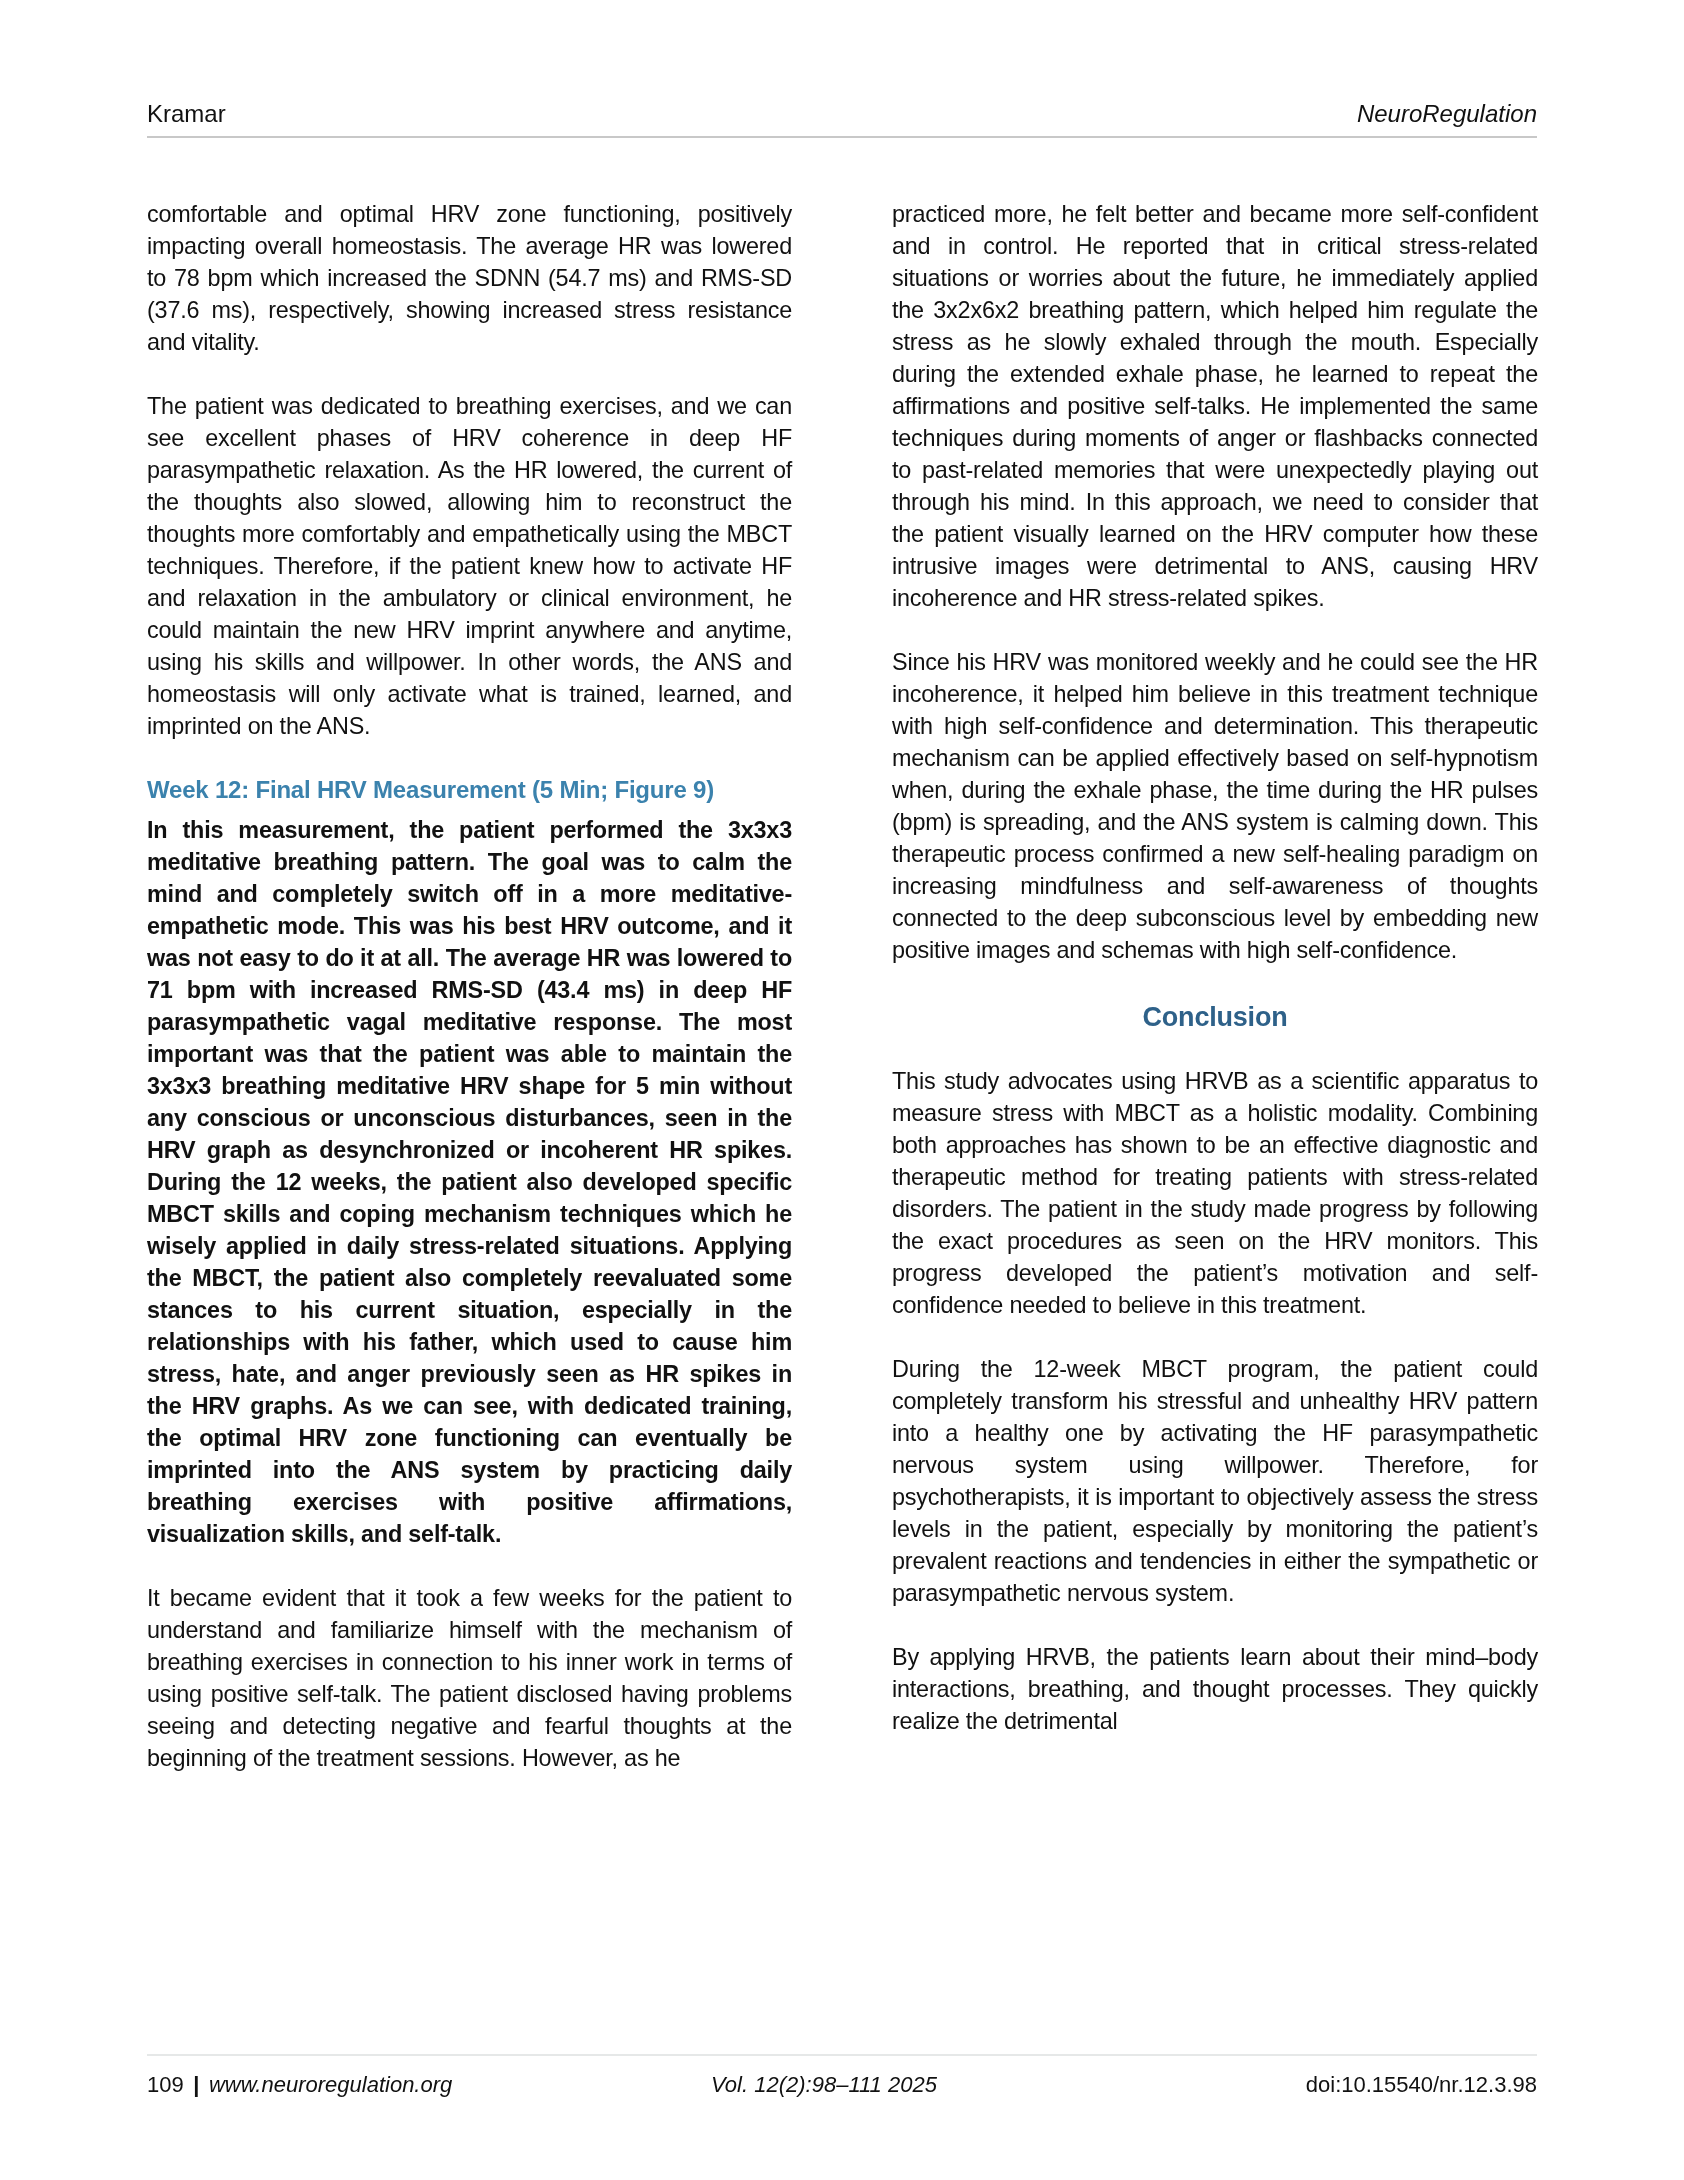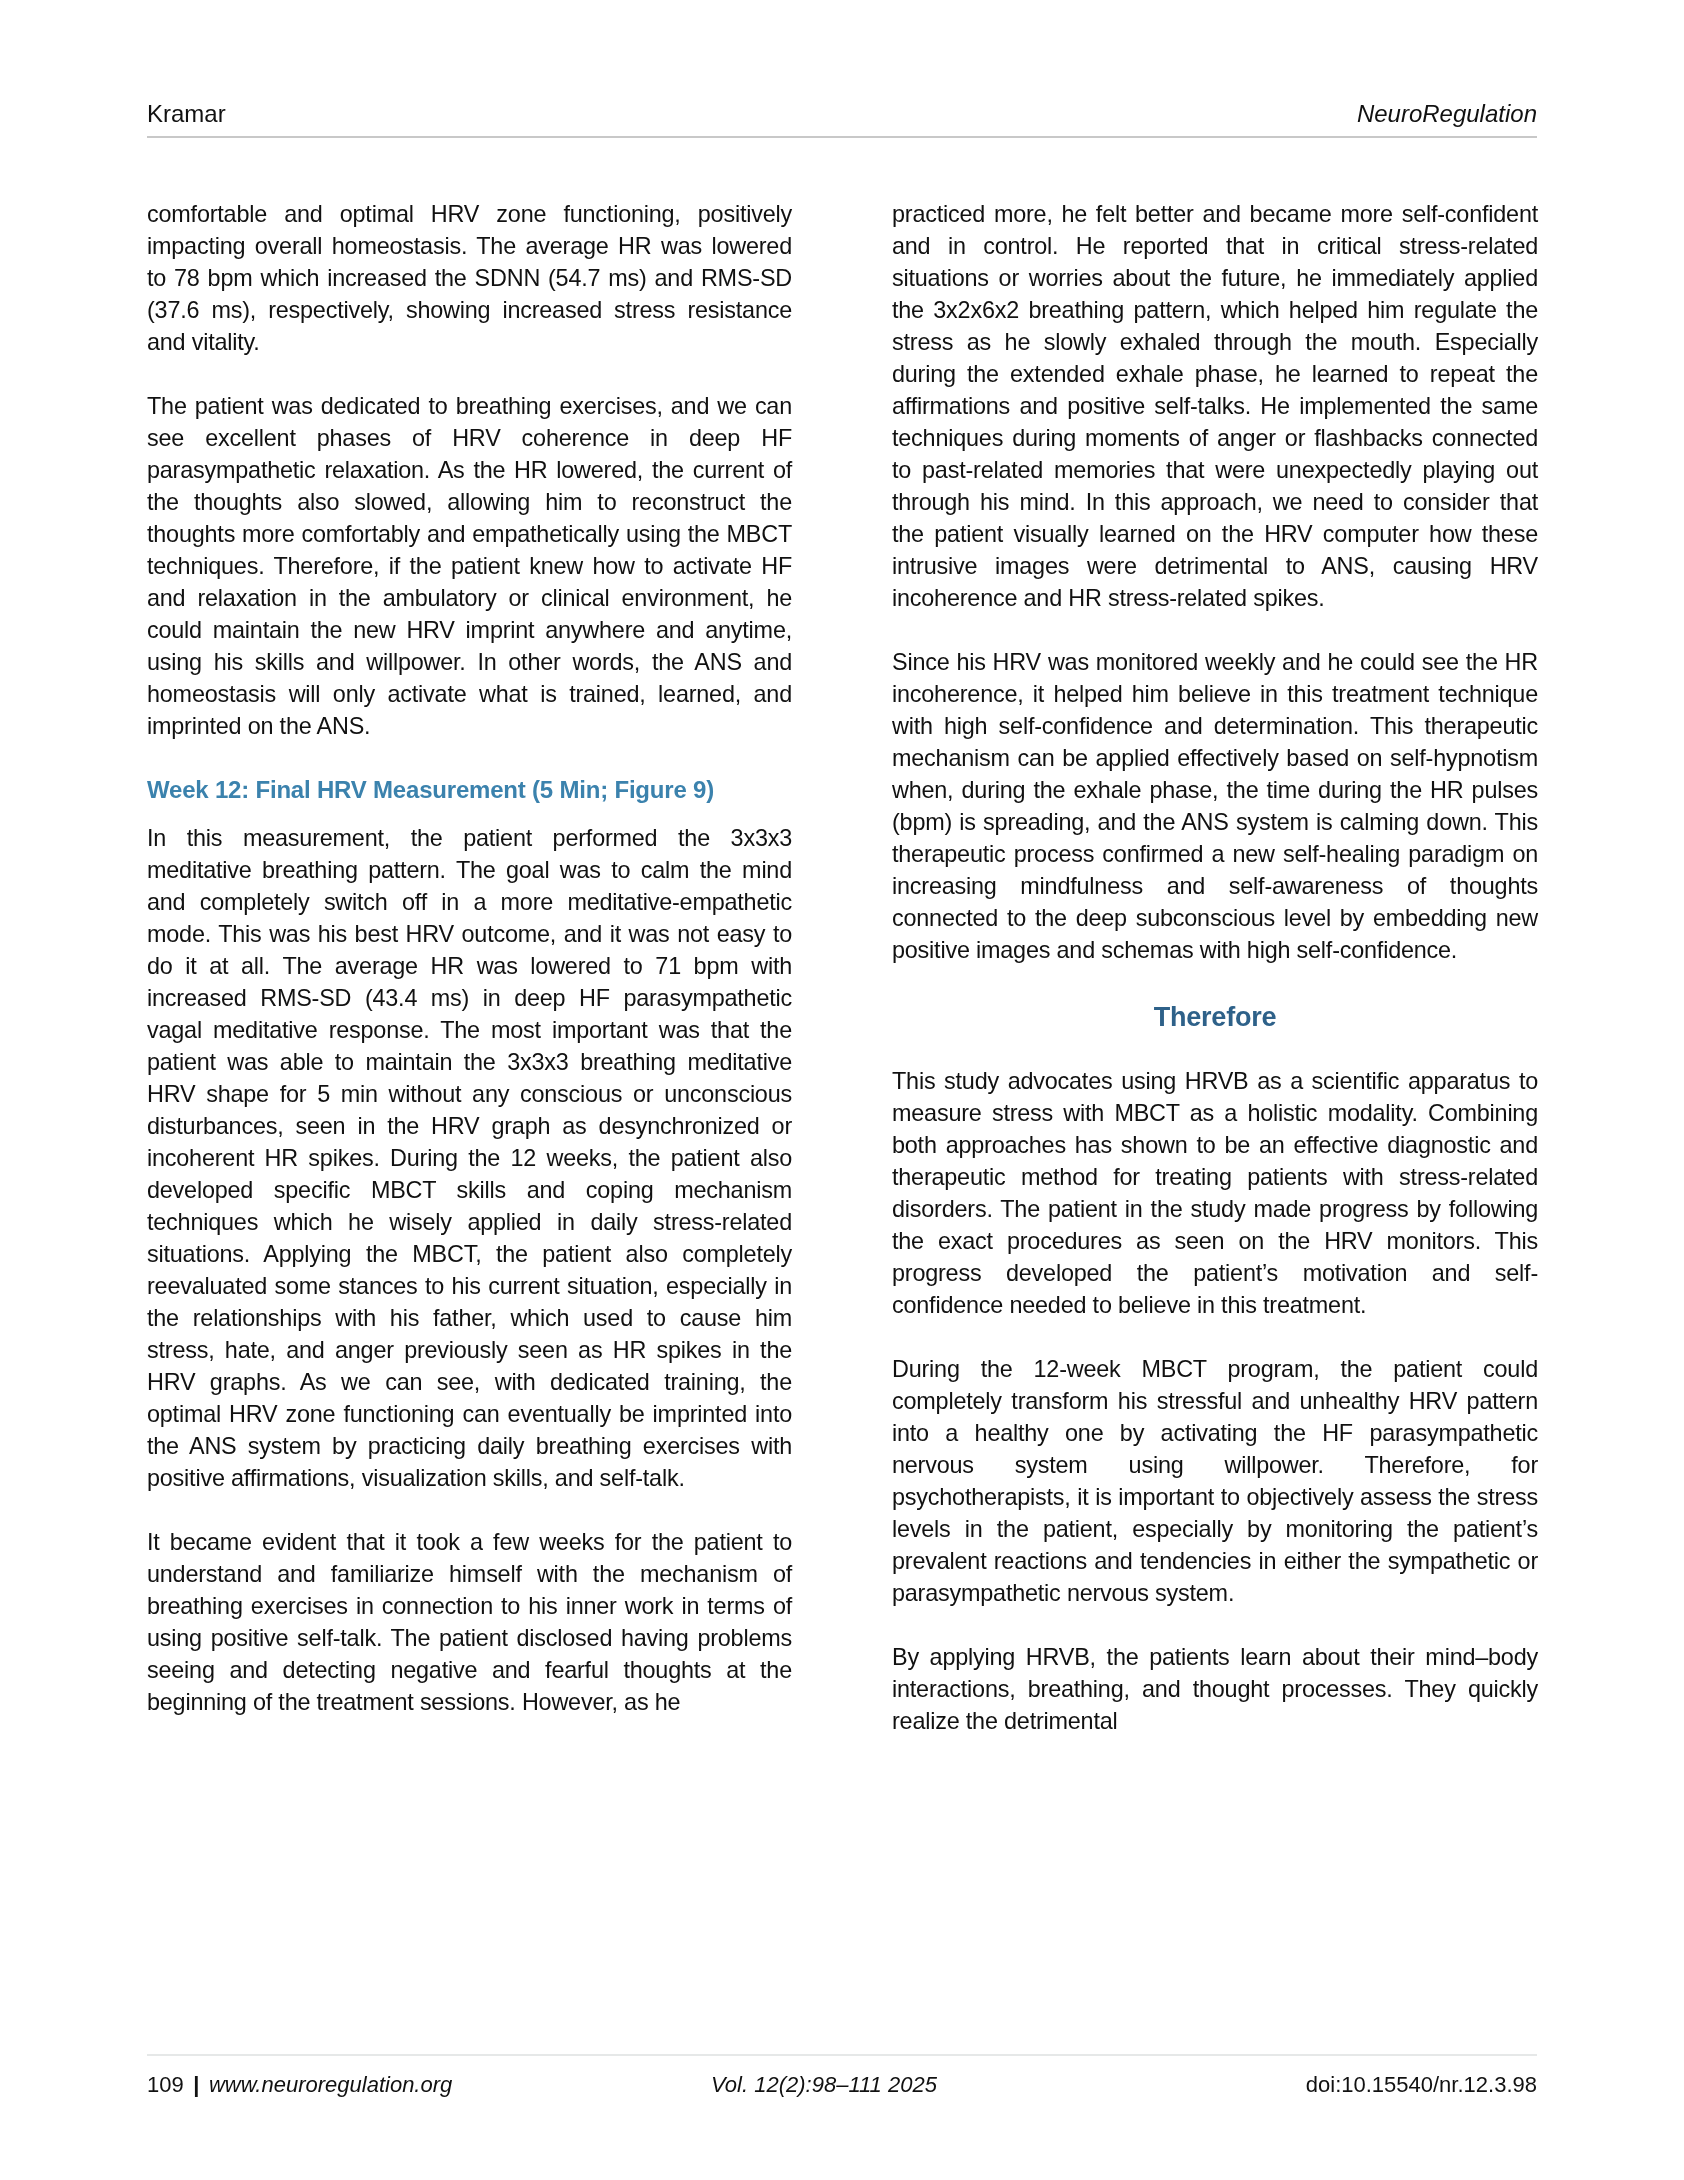--- a/index.html
+++ b/index.html
@@ -20,21 +20,21 @@
     font-size: 23.4px; line-height: 32px; text-align: justify;
     letter-spacing: -0.2px;
   }
   .col.left { left: 147px; }
   .col.right { left: 892px; width: 646px; }
   .col p { margin: 0 0 32px 0; }
   .subhead {
     color: #3b82ad; font-weight: bold; font-size: 24px; line-height: 32px;
     margin: 0; text-align: left;
   }
-  .subhead + p { margin-top: 16px; }
+  .subhead + p { margin-top: 8px; font-weight: bold; }
   .section-title {
     color: #2e6189; font-weight: bold; font-size: 27px; line-height: 34px;
     text-align: center; margin: 0 0 31.5px 0; padding-top: 1.7px;
   }
 
   .footer {
     position: absolute; left: 147px; top: 2014px; width: 1390px; height: 43px;
     border-top: 2.6px solid #e6e8e8;
     font-size: 22px; line-height: 29px; margin-top: 40px;
   }
@@ -56,21 +56,21 @@
   <p>comfortable and optimal HRV zone functioning, positively impacting overall homeostasis. The average HR was lowered to 78 bpm which increased the SDNN (54.7 ms) and RMS-SD (37.6 ms), respectively, showing increased stress resistance and vitality.</p>
   <p>The patient was dedicated to breathing exercises, and we can see excellent phases of HRV coherence in deep HF parasympathetic relaxation. As the HR lowered, the current of the thoughts also slowed, allowing him to reconstruct the thoughts more comfortably and empathetically using the MBCT techniques. Therefore, if the patient knew how to activate HF and relaxation in the ambulatory or clinical environment, he could maintain the new HRV imprint anywhere and anytime, using his skills and willpower. In other words, the ANS and homeostasis will only activate what is trained, learned, and imprinted on the ANS.</p>
   <h3 class="subhead">Week 12: Final HRV Measurement (5 Min; Figure 9)</h3>
   <p>In this measurement, the patient performed the 3x3x3 meditative breathing pattern. The goal was to calm the mind and completely switch off in a more meditative-empathetic mode. This was his best HRV outcome, and it was not easy to do it at all. The average HR was lowered to 71 bpm with increased RMS-SD (43.4 ms) in deep HF parasympathetic vagal meditative response. The most important was that the patient was able to maintain the 3x3x3 breathing meditative HRV shape for 5 min without any conscious or unconscious disturbances, seen in the HRV graph as desynchronized or incoherent HR spikes. During the 12 weeks, the patient also developed specific MBCT skills and coping mechanism techniques which he wisely applied in daily stress-related situations. Applying the MBCT, the patient also completely reevaluated some stances to his current situation, especially in the relationships with his father, which used to cause him stress, hate, and anger previously seen as HR spikes in the HRV graphs. As we can see, with dedicated training, the optimal HRV zone functioning can eventually be imprinted into the ANS system by practicing daily breathing exercises with positive affirmations, visualization skills, and self-talk.</p>
   <p>It became evident that it took a few weeks for the patient to understand and familiarize himself with the mechanism of breathing exercises in connection to his inner work in terms of using positive self-talk. The patient disclosed having problems seeing and detecting negative and fearful thoughts at the beginning of the treatment sessions. However, as he</p>
 </div>
 
 <div class="col right">
   <p>practiced more, he felt better and became more self-confident and in control. He reported that in critical stress-related situations or worries about the future, he immediately applied the 3x2x6x2 breathing pattern, which helped him regulate the stress as he slowly exhaled through the mouth. Especially during the extended exhale phase, he learned to repeat the affirmations and positive self-talks. He implemented the same techniques during moments of anger or flashbacks connected to past-related memories that were unexpectedly playing out through his mind. In this approach, we need to consider that the patient visually learned on the HRV computer how these intrusive images were detrimental to ANS, causing HRV incoherence and HR stress-related spikes.</p>
   <p>Since his HRV was monitored weekly and he could see the HR incoherence, it helped him believe in this treatment technique with high self-confidence and determination. This therapeutic mechanism can be applied effectively based on self-hypnotism when, during the exhale phase, the time during the HR pulses (bpm) is spreading, and the ANS system is calming down. This therapeutic process confirmed a new self-healing paradigm on increasing mindfulness and self-awareness of thoughts connected to the deep subconscious level by embedding new positive images and schemas with high self-confidence.</p>
-  <h2 class="section-title">Therefore</h2>
+  <h2 class="section-title">Conclusion</h2>
   <p>This study advocates using HRVB as a scientific apparatus to measure stress with MBCT as a holistic modality. Combining both approaches has shown to be an effective diagnostic and therapeutic method for treating patients with stress-related disorders. The patient in the study made progress by following the exact procedures as seen on the HRV monitors. This progress developed the patient’s motivation and self-confidence needed to believe in this treatment.</p>
   <p>During the 12-week MBCT program, the patient could completely transform his stressful and unhealthy HRV pattern into a healthy one by activating the HF parasympathetic nervous system using willpower. Therefore, for psychotherapists, it is important to objectively assess the stress levels in the patient, especially by monitoring the patient’s prevalent reactions and tendencies in either the sympathetic or parasympathetic nervous system.</p>
   <p>By applying HRVB, the patients learn about their mind–body interactions, breathing, and thought processes. They quickly realize the detrimental</p>
 </div>
 
 <div class="footer">
   <span class="pageinfo">
     <span>109</span>
     <span class="sep">|</span>
     <span class="site">www.neuroregulation.org</span>

